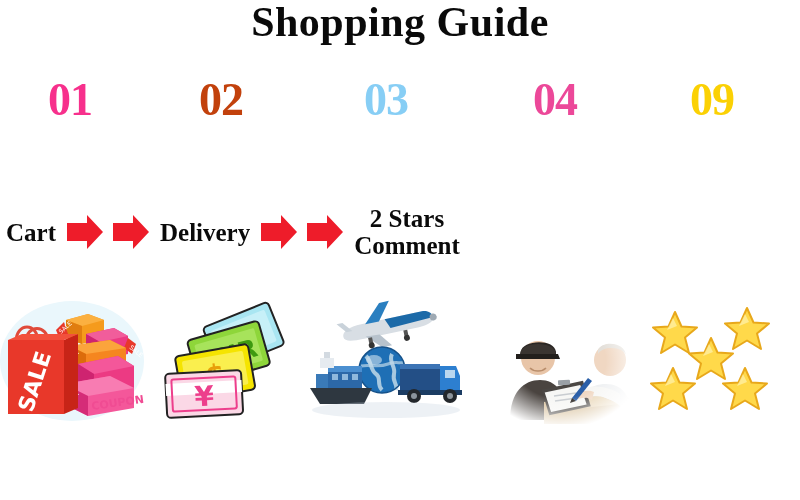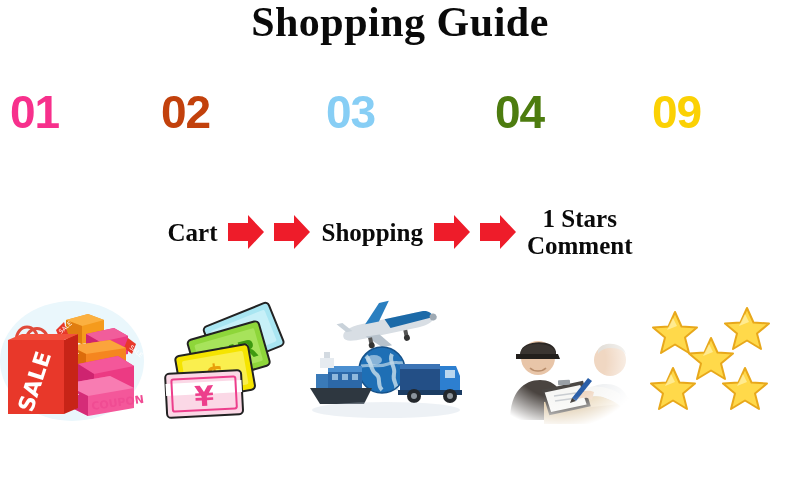--- a/index.html
+++ b/index.html
@@ -36,41 +36,40 @@
   
   .numbers-row {
     position: absolute;
     top: 74px;
     left: 0;
     width: 800px;
     height: 60px;
   }
   .number {
     position: absolute;
-    top: 12px;
+    top: 0;
     width: 120px;
     margin-left: -60px;
-    text-align: left;
-    font-family: Liberation Sans, sans-serif;
+    text-align: center;
+    font-family: Liberation Serif, serif;
     font-weight: bold;
     font-size: 46px;
     line-height: 52px;
     letter-spacing: -1px;
   }
 
   
   .flow-row {
     position: absolute;
     top: 196px;
     left: 0;
     width: 800px;
     height: 72px;
     display: flex;
     align-items: center;
-    justify-content: center;
   }
   .flow-label {
     font-family: "Liberation Serif", serif;
     font-weight: bold;
     font-size: 25px;
     line-height: 27px;
     color: #0a0a0a;
     text-align: center;
     white-space: pre-line;
     padding: 0 6px;
@@ -112,57 +111,57 @@
 <body>
 
 <div class="page">
 
   <div class="title">Shopping Guide</div>
 
   <div class="numbers-row">
     <div class="number" style="left:70px;color:#F7308C;">01</div>
     <div class="number" style="left:221px;color:#c2410c;">02</div>
     <div class="number" style="left:386px;color:#87CEF5;">03</div>
-    <div class="number" style="left:555px;color:#4d7c0f;">04</div>
+    <div class="number" style="left:555px;color:#ec4899;">04</div>
     <div class="number" style="left:712px;color:#FBD104;">09</div>
   </div>
 
   <div class="flow-row">
 
     <div class="flow-label">Cart</div>
 
     <div class="arrow">
       <svg viewBox="0 0 40 44" width="40" height="44" aria-hidden="true">
         <path d="M2 13 H22 V5 L38 22 L22 39 V31 H2 Z" fill="#EE1C2A"></path>
       </svg>
     </div>
 
 
     <div class="arrow">
       <svg viewBox="0 0 40 44" width="40" height="44" aria-hidden="true">
         <path d="M2 13 H22 V5 L38 22 L22 39 V31 H2 Z" fill="#EE1C2A"></path>
       </svg>
     </div>
 
-    <div class="flow-label">Shopping</div>
+    <div class="flow-label">Delivery</div>
 
     <div class="arrow">
       <svg viewBox="0 0 40 44" width="40" height="44" aria-hidden="true">
         <path d="M2 13 H22 V5 L38 22 L22 39 V31 H2 Z" fill="#EE1C2A"></path>
       </svg>
     </div>
 
 
     <div class="arrow">
       <svg viewBox="0 0 40 44" width="40" height="44" aria-hidden="true">
         <path d="M2 13 H22 V5 L38 22 L22 39 V31 H2 Z" fill="#EE1C2A"></path>
       </svg>
     </div>
 
-    <div class="flow-label">1 Stars
+    <div class="flow-label">2 Stars
 Comment</div>
 
   </div>
 
   <div class="art-row">
 
     <div class="art" style="left:72px;">
 
       <svg viewBox="0 0 160 130" aria-hidden="true">
         <ellipse cx="80" cy="65" rx="72" ry="60" fill="#EAF7FC"></ellipse>

